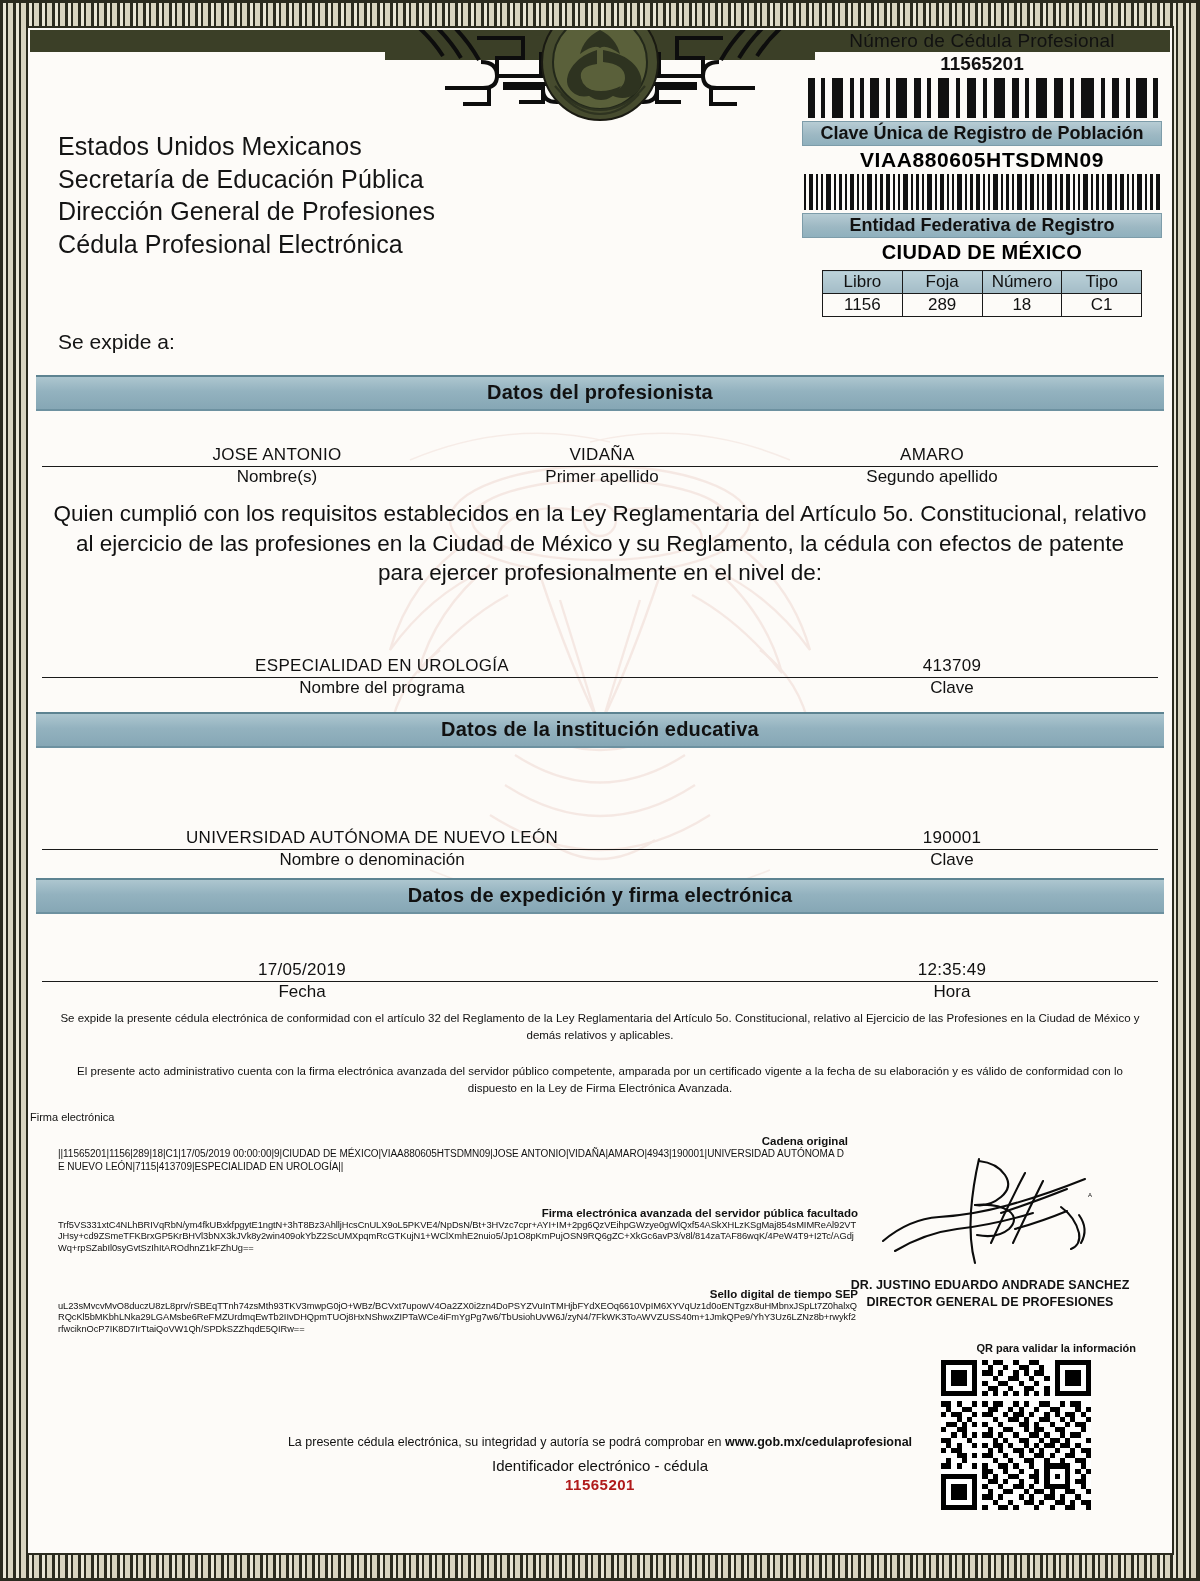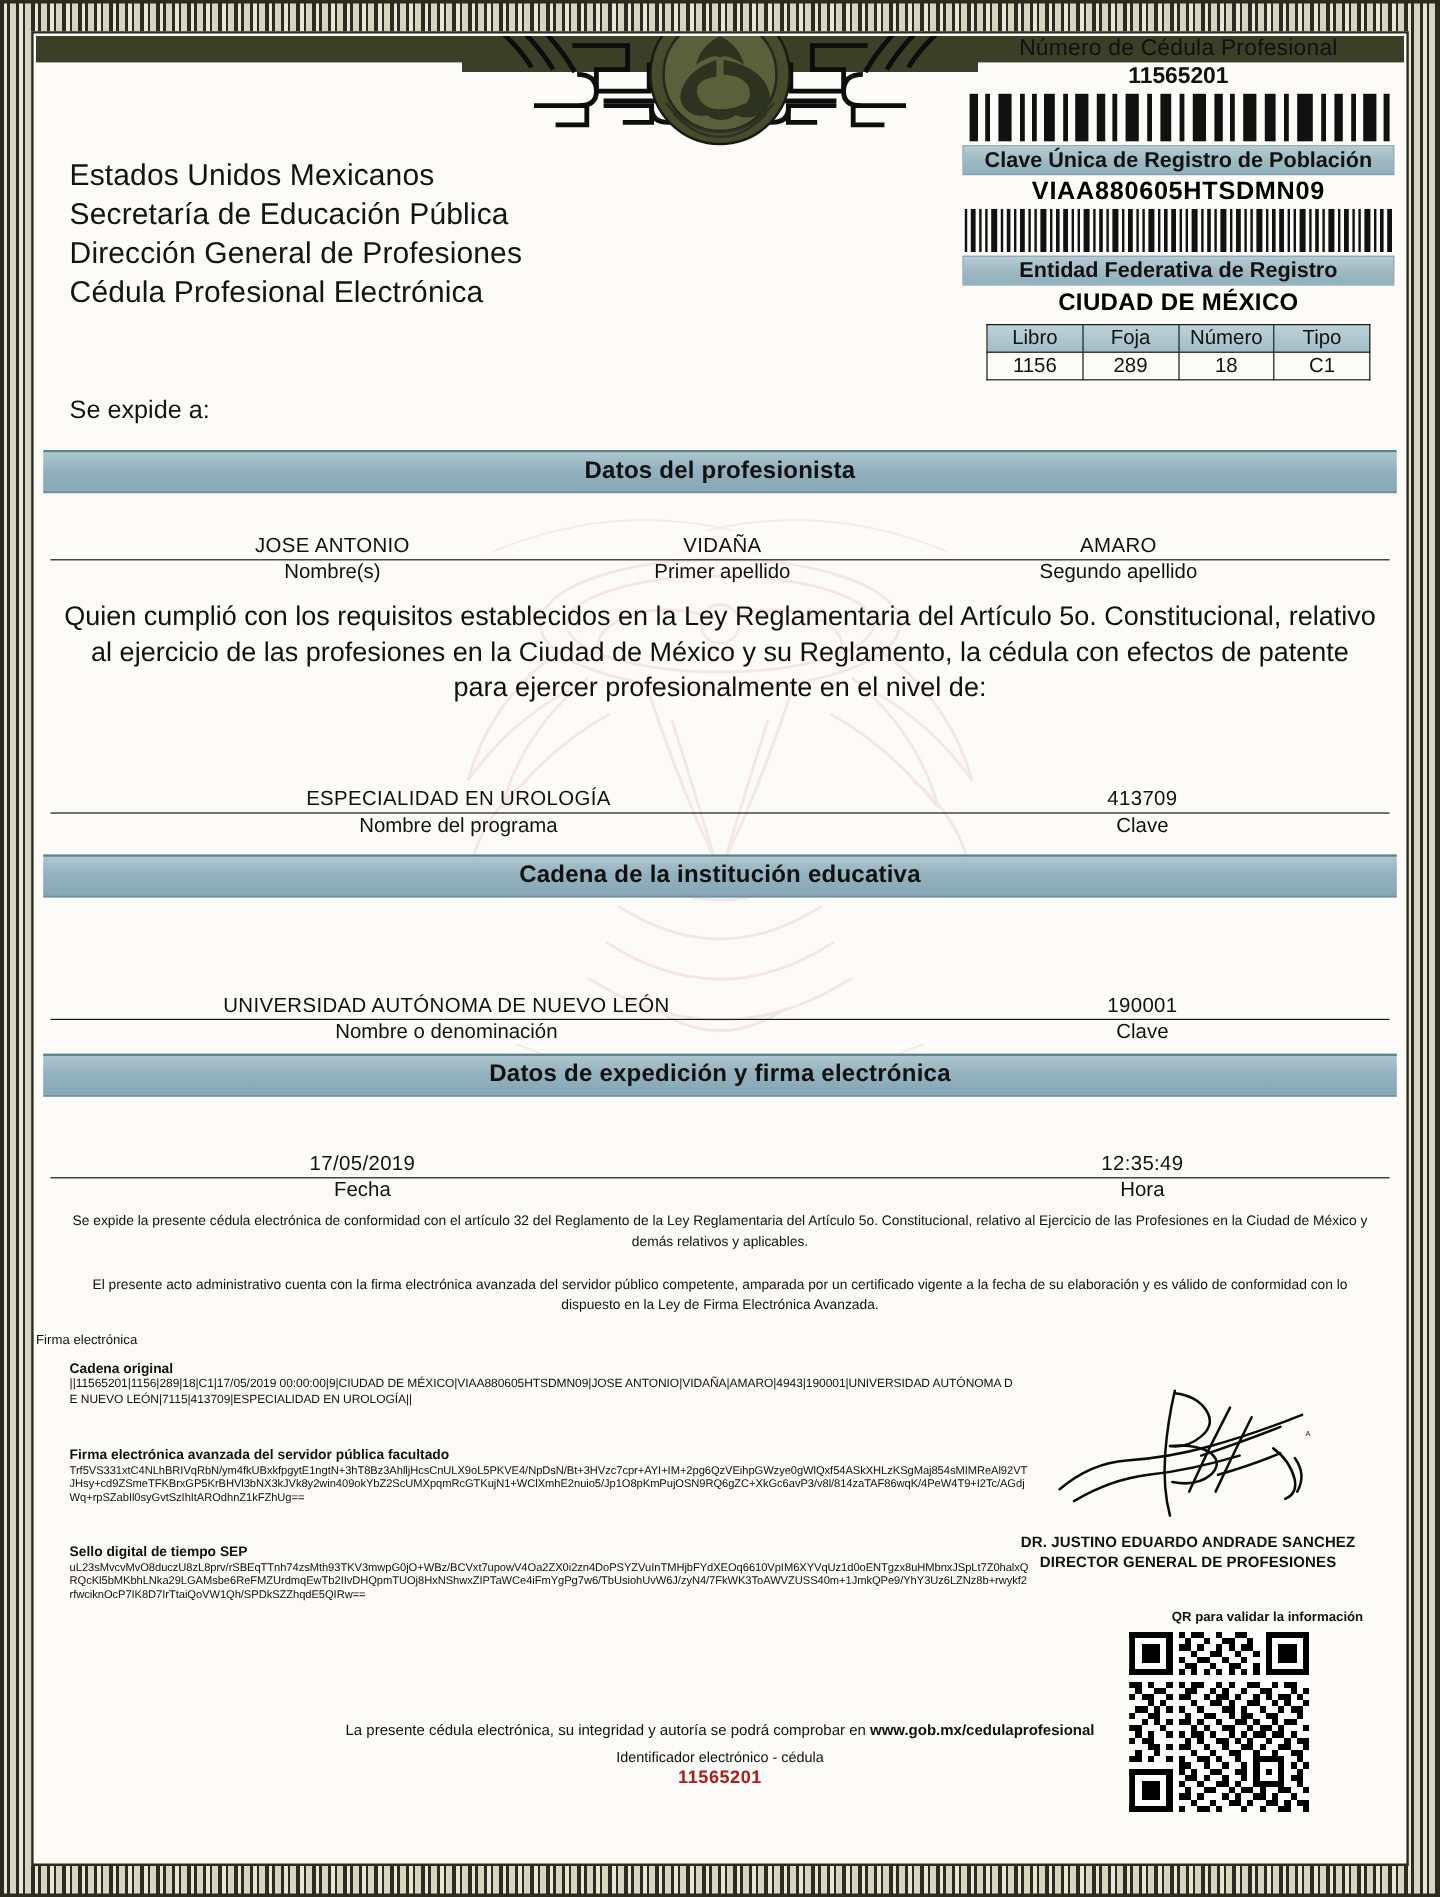--- a/index.html
+++ b/index.html
@@ -135,21 +135,21 @@
   .legal{
     margin:10px 28px 0 28px;
     text-align:center;
     font-size:11.5px;line-height:1.5;color:#111;
   }
   .firma-title{
     text-align:left;font-size:11px;font-weight:normal;color:#111;margin-top:14px;
   }
   .blk{margin:10px 28px 0 28px;}
   .blk h4{
-    margin:0 0 1px 0;font-size:11.5px;font-weight:bold;color:#111;
+    margin:0 0 1px 0;font-size:11.5px;font-weight:bold;color:#111;text-align:right;
   }
   .mono{
     font-size:9.3px;line-height:1.22;color:#111;
     word-break:break-all;font-family:"Liberation Sans", sans-serif;
     letter-spacing:-.05px;
   }
   .cadena{font-size:10px;line-height:1.25;}
 
   
   .sig-area{
@@ -166,21 +166,21 @@
   }
   .qr-cap{font-size:11px;font-weight:bold;color:#111;margin-bottom:6px;}
   .qr-img{width:150px;height:150px;display:block;margin:0 auto;}
 
   
   .footer{
     position:absolute;left:0;right:0;top:1405px;text-align:center;z-index:4;
   }
   .footer .f1{font-size:12.5px;color:#111;}
   .footer .f1 b{font-weight:bold;}
-  .footer .f2{font-size:12px;color:#111;margin-top:8px;text-align:center;}
+  .footer .f2{font-size:15px;color:#111;margin-top:8px;text-align:center;}
   .footer .f3{font-size:15px;font-weight:bold;color:#b01a1a;margin-top:2px;letter-spacing:.5px;}
 </style>
 </head>
 <body>
 
 <div class="page">
 
   <div class="border-frame"></div>
   <div class="border-inner-mask"></div>
   <div class="border-outline"></div>
@@ -415,21 +415,21 @@
         <div class="frow">
           <div class="fval" style="left:60px;width:560px">ESPECIALIDAD EN UROLOGÍA</div>
           <div class="fval" style="left:790px;width:240px">413709</div>
           <div class="frule"></div>
           <div class="flbl" style="left:60px;width:560px">Nombre del programa</div>
           <div class="flbl" style="left:790px;width:240px">Clave</div>
         </div>
       </div>
 
       <div style="height:16px"></div>
-      <div class="section-bar">Cadena de la institución educativa</div>
+      <div class="section-bar">Datos de la institución educativa</div>
 
       <div class="fields" style="margin-top:74px">
         <div class="frow">
           <div class="fval" style="left:30px;width:600px">UNIVERSIDAD AUTÓNOMA DE NUEVO LEÓN</div>
           <div class="fval" style="left:790px;width:240px">190001</div>
           <div class="frule"></div>
           <div class="flbl" style="left:30px;width:600px">Nombre o denominación</div>
           <div class="flbl" style="left:790px;width:240px">Clave</div>
         </div>
       </div>

